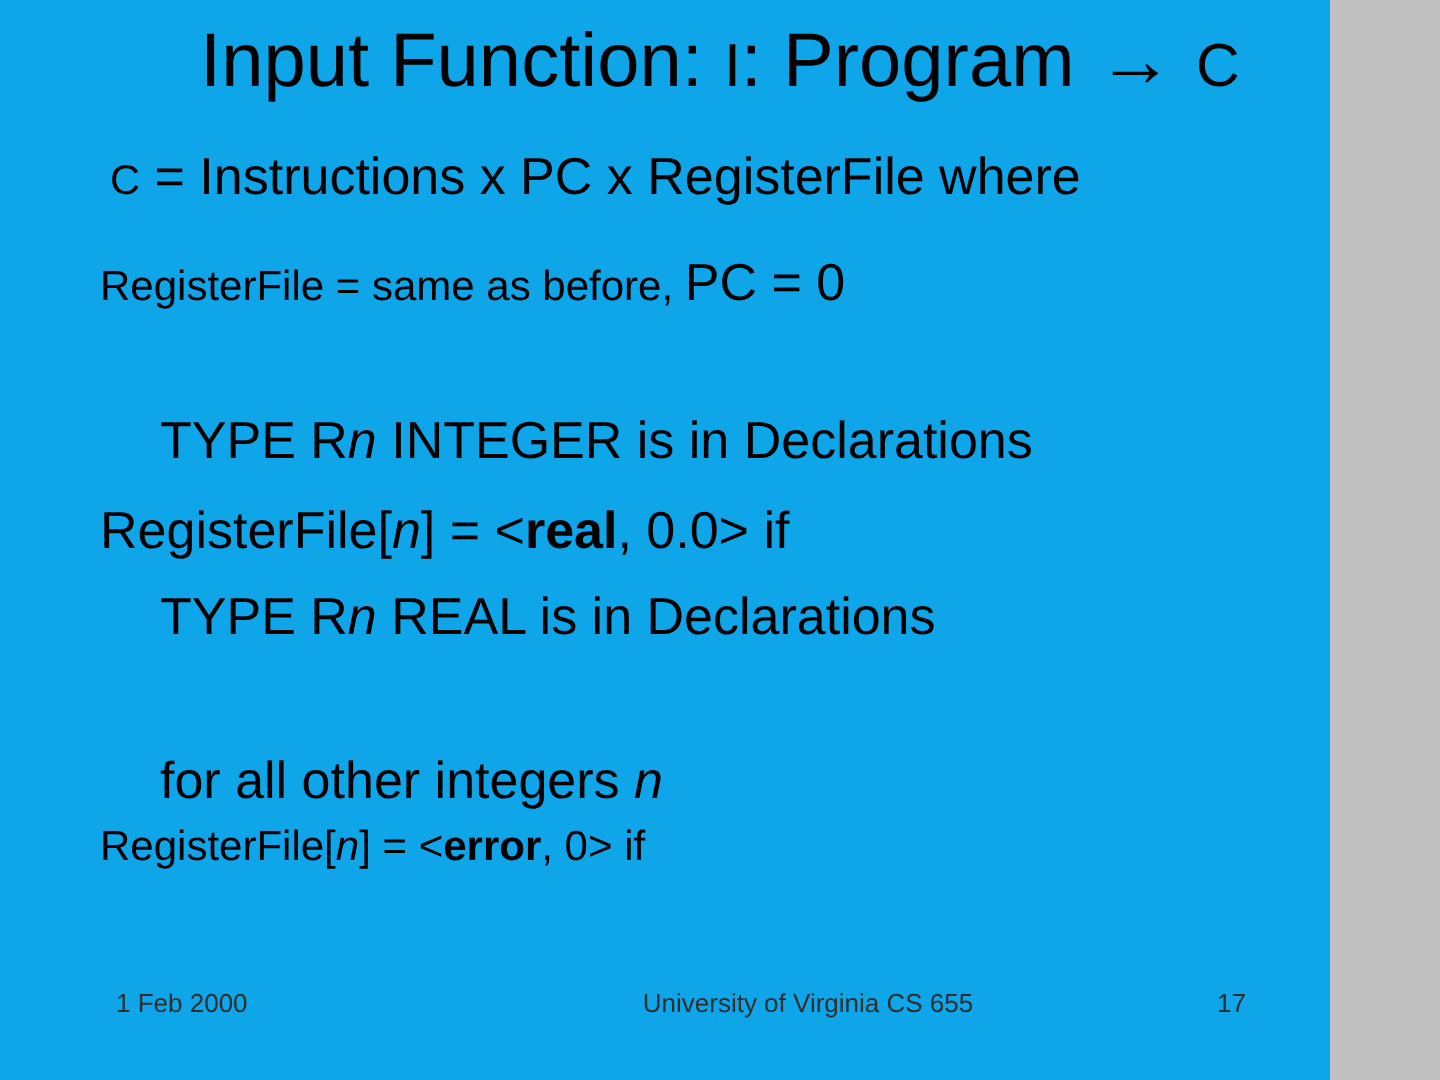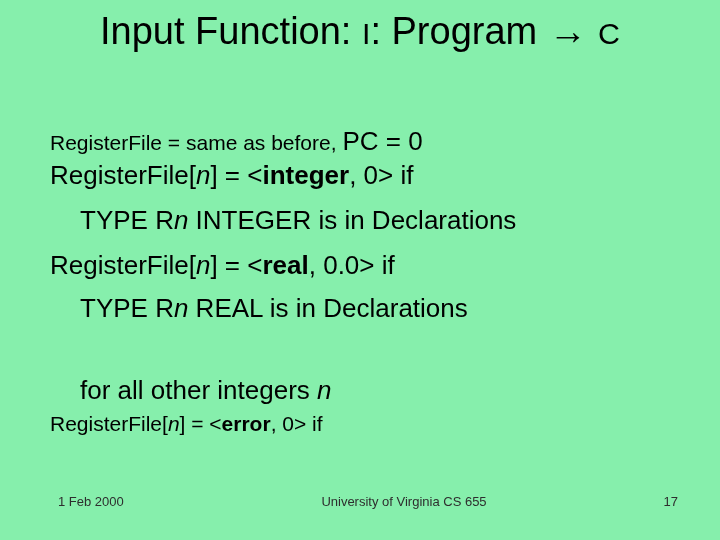--- a/index.html
+++ b/index.html
@@ -1,21 +1,21 @@
 <!DOCTYPE html>
 <html><head>
 <meta charset="utf-8">
 <style>
   html, body { margin: 0; padding: 0; }
   body { background: #c0c0c0; }
   .slide {
     position: relative;
-    width: 720px;
+    width: 665px;
     height: 540px;
-    background: #86efac;
+    background: #0ea5e9;
     color: #000000;
     font-family: "Liberation Sans", sans-serif;
     overflow: hidden;
   }
   .line { position: absolute; white-space: nowrap; line-height: 1.06; }
   .title {
     position: absolute;
     top: 11px; left: 0;
     width: 720px;
     text-align: center;
@@ -37,28 +37,28 @@
 </style>
 </head>
 <body>
 
 <div class="slide">
 
   <div class="title">
     <span>Input Function: </span><span class="sym">I</span><span>: Program</span><span class="arrow">→</span><span class="sym">C</span>
   </div>
 
+  <div class="line t26" style="top:75px; left:55px;">
+    <span class="sym">C</span><span> = Instructions x PC x RegisterFile where</span>
+  </div>
 
   <div class="line t26" style="top:128px; left:50px;">
     <span class="t21">RegisterFile = same as before, </span><span>PC = 0</span>
   </div>
 
-  <div class="line t26" style="top:162px; left:50px;">
-    <span>RegisterFile[</span><span class="i">n</span><span>] = &lt;</span><span class="b">integer</span><span>, 0&gt; if</span>
-  </div>
 
   <div class="line t26" style="top:207px; left:80px;">
     <span>TYPE R</span><span class="i">n</span><span> INTEGER is in Declarations</span>
   </div>
 
   <div class="line t26" style="top:252px; left:50px;">
     <span>RegisterFile[</span><span class="i">n</span><span>] = &lt;</span><span class="b">real</span><span>, 0.0&gt; if</span>
   </div>
 
   <div class="line t26" style="top:295px; left:80px;">

